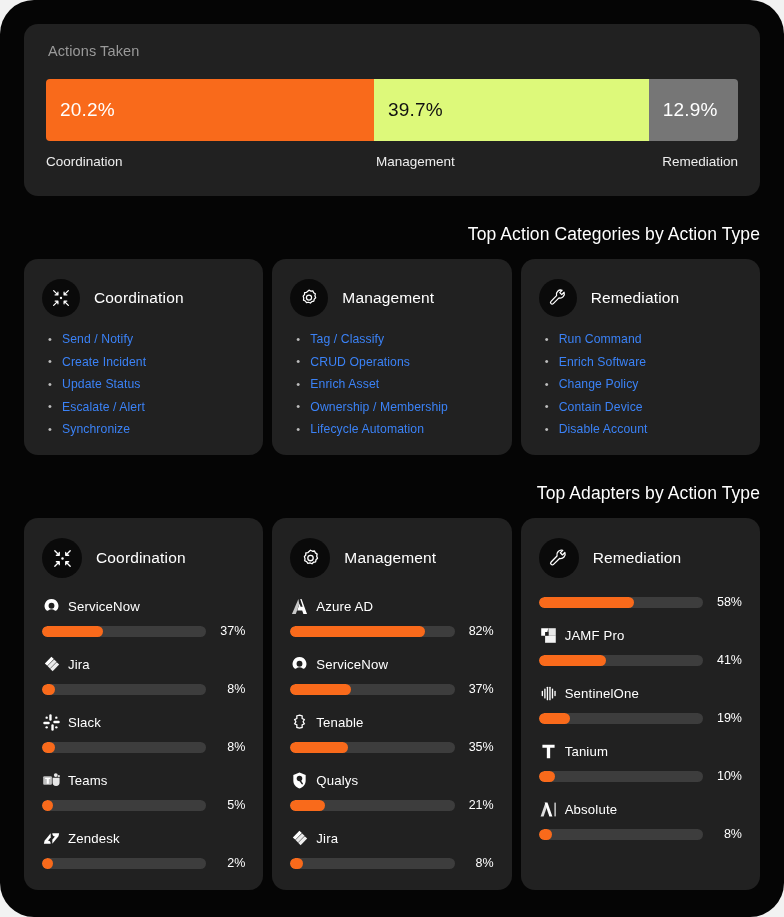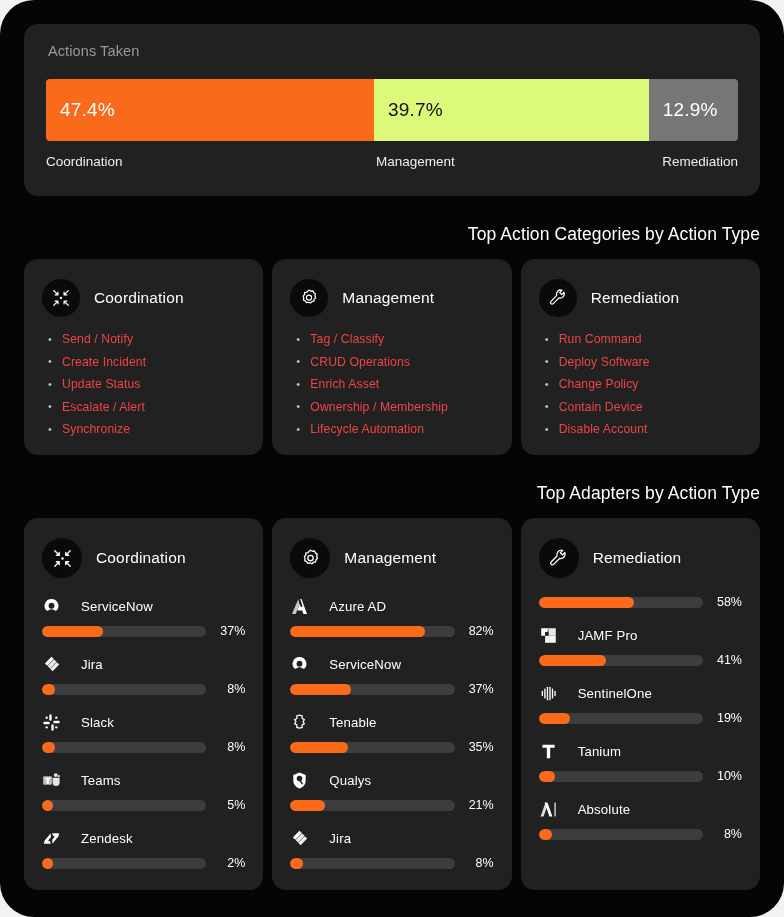--- a/index.html
+++ b/index.html
@@ -84,21 +84,21 @@
     background: #0a0a0a;
     display: flex; align-items: center; justify-content: center;
     flex: 0 0 38px;
   }
   .icon-circle svg { width: 20px; height: 20px; }
   .cat-name { font-size: 15.5px; color: #ffffff; letter-spacing: .15px; }
   .cat-list { list-style: none; margin-left: 5px; }
   .cat-list li {
     position: relative;
     font-size: 12.2px;
-    color: #ef4444;
+    color: #3b82f6;
     line-height: 16px;
     padding: 0 0 0 15px;
     margin-bottom: 6.5px;
     letter-spacing: .1px;
   }
   .cat-list li:last-child { margin-bottom: 0; }
   .cat-list li::before {
     content: "•";
     position: absolute; left: 1px; top: -0.5px;
     color: #bdbdbd; font-size: 11px;
@@ -106,21 +106,21 @@
 
   
   .ad-card { padding: 20px 18px 20px 18px; }
   .ad-head { display: flex; align-items: center; gap: 14px; margin-bottom: 17px; }
   .ad-head .icon-circle { width: 40px; height: 40px; flex: 0 0 40px; }
   .ad-head .icon-circle svg { width: 21px; height: 21px; }
   .ad-name { font-size: 15.5px; color: #ffffff; letter-spacing: .15px; }
 
   .ad-row { margin-bottom: 15px; }
   .ad-row:last-child { margin-bottom: 0; }
-  .ad-row-top { display: flex; align-items: center; gap: 20px; height: 22px; }
+  .ad-row-top { display: flex; align-items: center; gap: 7px; height: 22px; }
   .brand { width: 19px; height: 19px; flex: 0 0 19px; display: flex; align-items: center; justify-content: center; }
   .brand svg { width: 19px; height: 19px; display: block; }
   .ad-label { font-size: 13.2px; color: #ffffff; letter-spacing: .15px; white-space: nowrap; }
   .ad-row-bottom { display: flex; align-items: center; gap: 9px; margin-top: 7px; }
   .track {
     flex: 1 1 auto;
     height: 11px;
     background: #3d3d3d;
     border-radius: 6px;
     overflow: hidden;
@@ -129,21 +129,21 @@
   .pct { font-size: 12.5px; color: #ffffff; width: 30px; text-align: right; flex: 0 0 30px; }
 </style>
 </head>
 <body>
 
 <div class="page">
 
   <div class="card actions-card">
     <div class="actions-title">Actions Taken</div>
     <div class="stacked-bar" id="stacked-bar">
-        <div class="seg seg-0" style="width: 47.4%;">47.4%</div>
+        <div class="seg seg-0" style="width: 47.4%;">20.2%</div>
         <div class="seg seg-1" style="width: 39.7%;">39.7%</div>
         <div class="seg seg-2" style="width: 12.9%;">12.9%</div>
       </div>
     <div class="legend-row">
       <span class="lg-0">Coordination</span>
       <span class="lg-1">Management</span>
       <span class="lg-2">Remediation</span>
     </div>
   </div>
 
@@ -192,21 +192,21 @@
         <div class="cat-head">
           <span class="icon-circle">
             <svg viewBox="0 0 24 24" fill="none" stroke="#fff" stroke-width="1.5" stroke-linecap="round" stroke-linejoin="round">
               <path d="M19.3 5.1l-2.8 2.8-2.4-2.4 2.8-2.8a5.2 5.2 0 0 0-6.6 6.4L3.6 16a1.9 1.9 0 1 0 2.7 2.7l6.9-6.8a5.2 5.2 0 0 0 6.1-6.8z"></path>
             </svg>
           </span>
           <span class="cat-name">Remediation</span>
         </div>
         <ul class="cat-list">
           <li>Run Command</li>
-          <li>Deploy Software</li>
+          <li>Enrich Software</li>
           <li>Change Policy</li>
           <li>Contain Device</li>
           <li>Disable Account</li>
         </ul>
       </div>
     </div>
 
   <div class="section-title">Top Adapters by Action Type</div>
   <div class="grid3" id="adapters-grid">
       <div class="card ad-card">

